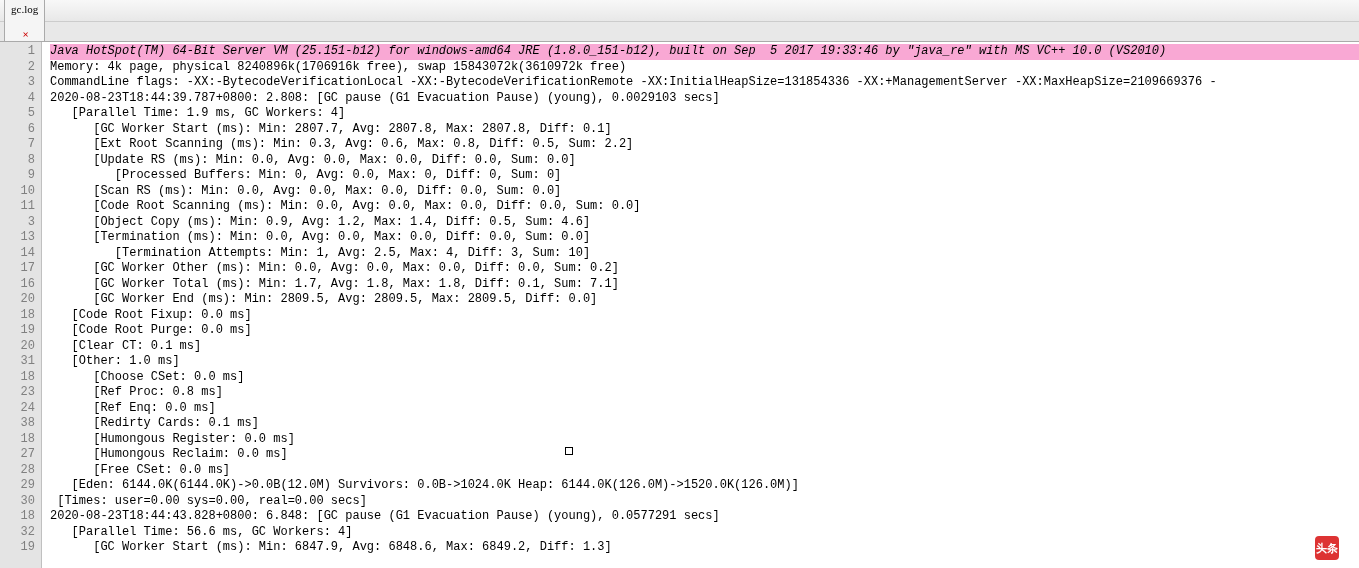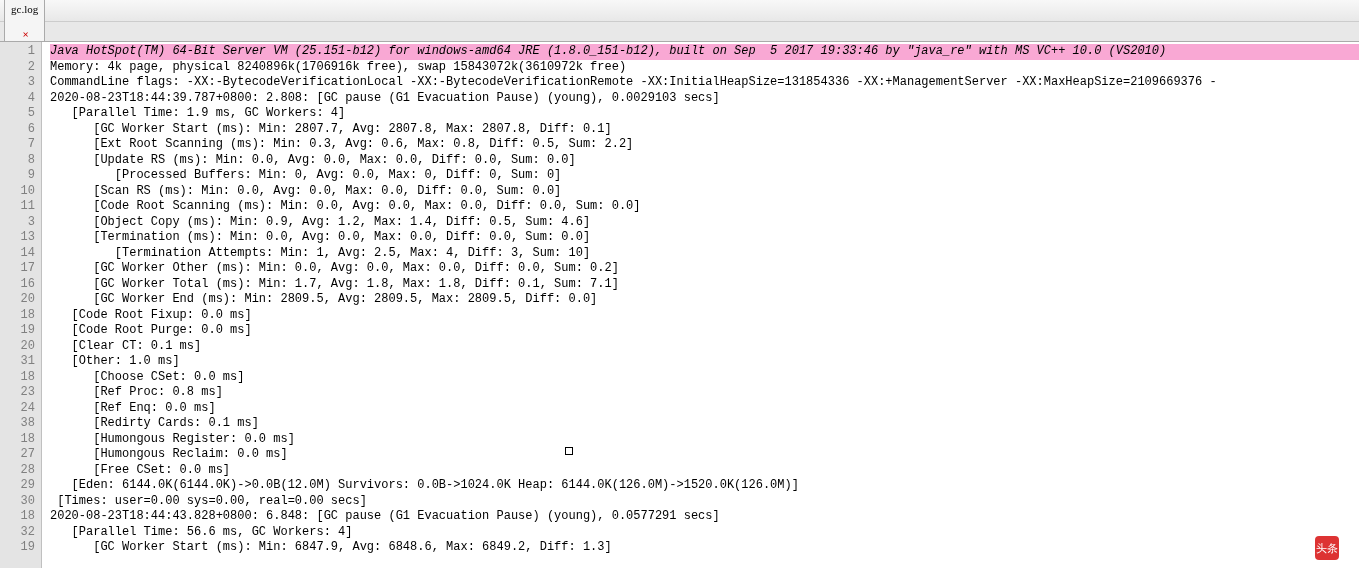--- a/index.html
+++ b/index.html
@@ -103,21 +103,21 @@
 .wm-icon {
   width: 24px;
   height: 24px;
   display: inline-flex;
   align-items: center;
   justify-content: center;
   background: #d33;
   color: #fff;
   border-radius: 4px;
   font-size: 11px;
-  font-weight: normal;
+  font-weight: bold;
 }
 .cursor-box {
   position: absolute;
   left: 565px;
   top: 447px;
   width: 8px;
   height: 8px;
   border: 1px solid #000;
   background: transparent;
 }

